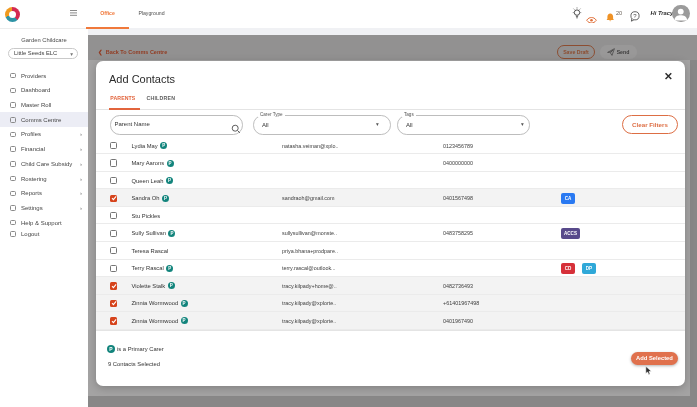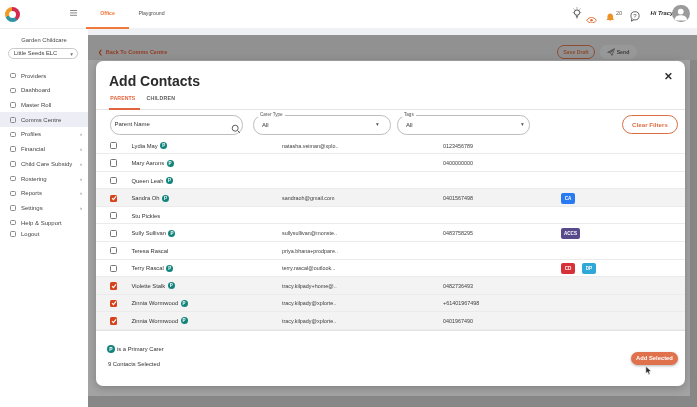--- a/index.html
+++ b/index.html
@@ -129,21 +129,21 @@
 <div class="abs" style="z-index:3;left:98px;top:48.5px;font-size:5.5px;font-weight:bold;color:#e05a32;">❮&nbsp; Back To Comms Centre</div>
 
 <div class="abs" style="z-index:3;left:557px;top:45px;width:38px;height:14px;border:1px solid #d87547;border-radius:7px;color:#d87547;font-size:5.2px;font-weight:bold;display:flex;align-items:center;justify-content:center;">Save Draft</div>
 <div class="abs" style="z-index:3;left:599.5px;top:44.5px;width:37px;height:14.5px;border-radius:7.25px;background:#ededed;color:#5a5a5a;font-size:5.2px;font-weight:bold;display:flex;align-items:center;justify-content:center;gap:2px;"><svg width="8" height="8" viewBox="0 0 8 8">
       <path d="M0.6 4.4 L7.4 0.7 L5 7.4 L3.4 4.9 L5.8 2.2 L2.9 4.3 Z" fill="none" stroke="#5a5a5a" stroke-width="0.7"></path>
     </svg>Send</div>
 
 <div class="abs" style="left:88px;top:35px;width:609px;height:372px;background:rgba(15,14,14,0.38);z-index:5;"></div>
 
 <div class="abs" style="left:96px;top:60.5px;width:589px;height:325.5px;background:#fff;border-radius:7px;box-shadow:0 2px 9px rgba(0,0,0,0.22);z-index:10;"></div>
-<div class="abs" style="z-index:11;left:109px;top:72.5px;font-size:14px;font-weight:bold;color:#2b2b2b;">Add Contacts</div>
+<div class="abs" style="z-index:11;left:109px;top:72.5px;font-size:11px;font-weight:normal;color:#2b2b2b;">Add Contacts</div>
 <div class="abs" style="z-index:11;left:664px;top:69.5px;font-size:10.5px;font-weight:bold;color:#2b2b2b;">✕</div>
 
 <div class="abs" style="z-index:11;left:110.3px;top:94.5px;font-size:5.2px;font-weight:bold;color:#e2643c;letter-spacing:0.1px;">PARENTS</div>
 <div class="abs" style="z-index:11;left:146.4px;top:94.5px;font-size:5.2px;font-weight:bold;color:#5c5c5c;letter-spacing:0.25px;">CHILDREN</div>
 <div class="abs" style="z-index:11;left:96px;top:108.5px;width:589px;height:1px;background:#e4e4e4;"></div>
 <div class="abs" style="z-index:12;left:109px;top:107.5px;width:31px;height:2px;background:#e2643c;"></div>
 
 <div class="abs" style="z-index:11;left:109.5px;top:115px;width:133.5px;height:19.5px;border:1px solid #bdbdbd;border-radius:9.75px;"></div>
 <div class="abs" style="z-index:12;left:114.5px;top:121.3px;font-size:6px;color:#333;">Parent Name</div>
 <div class="abs" style="z-index:12;left:231px;top:119.5px;width:10px;height:10px;"><svg width="10" height="10" viewBox="0 0 10 10">

